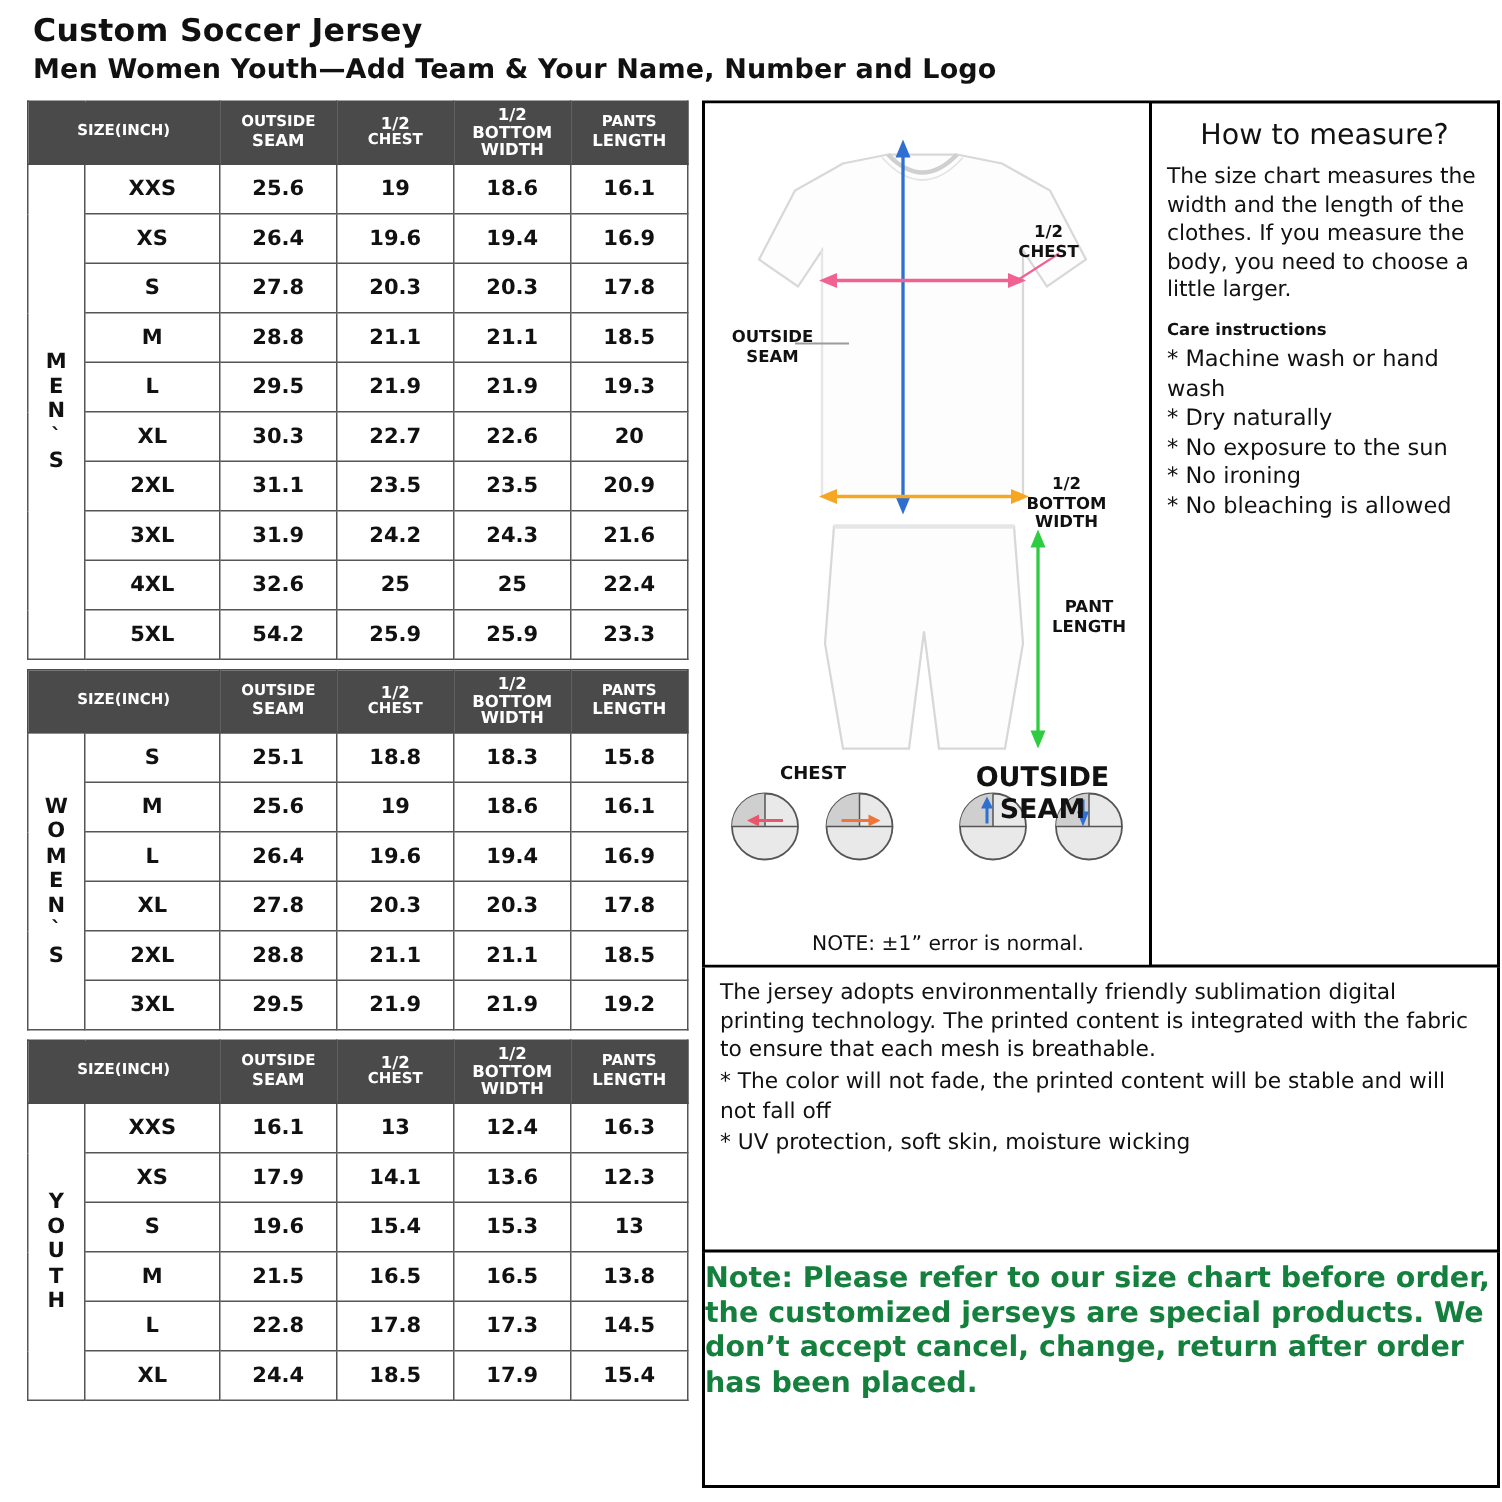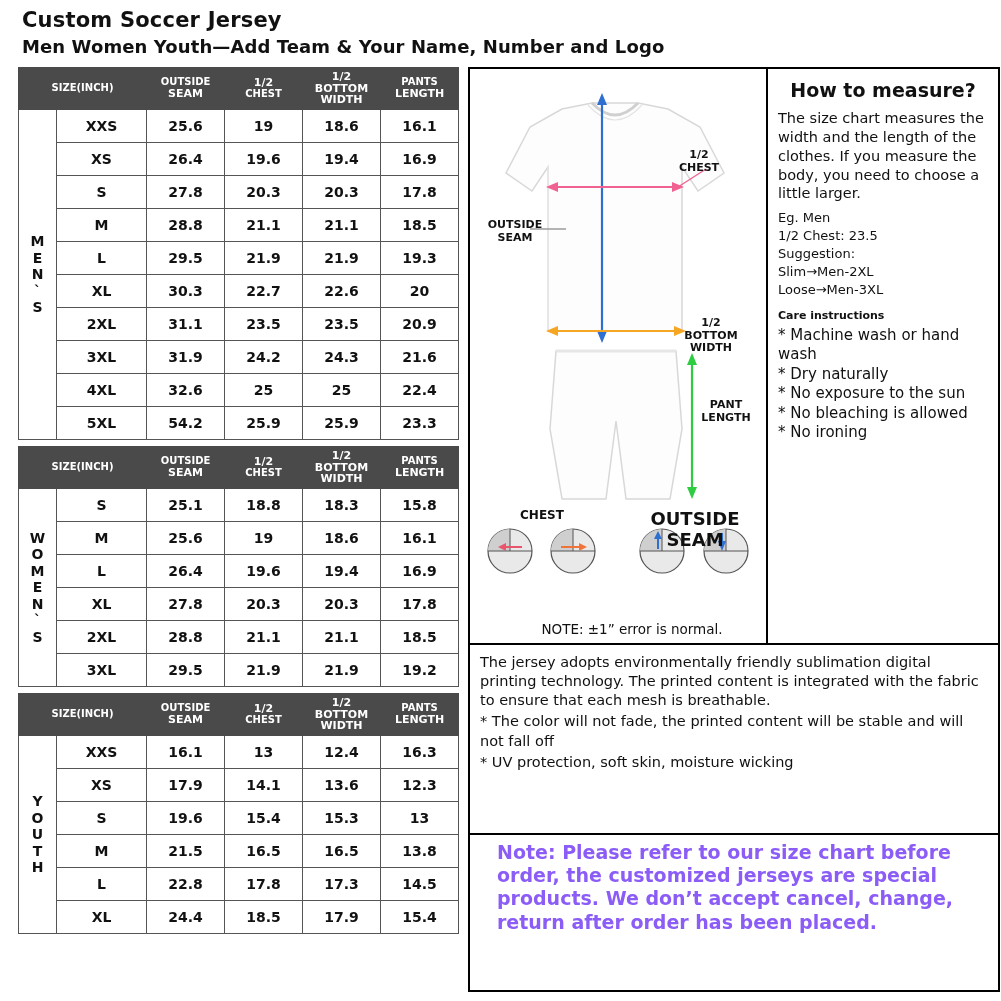--- a/index.html
+++ b/index.html
@@ -43,22 +43,22 @@
   }
   .bottom-text {
     position:absolute; left:458px; top:578px; width:532px; height:190px;
     border:2px solid #000; border-top:none;
     padding:8px 10px;
     font-size:14.5px; line-height:1.32;
   }
   .note-box {
     position:absolute; left:458px; top:768px; width:532px; height:157px;
     border:2px solid #000; border-top:none;
-    padding:6px 27px;
-    color:#8b5cf6;
+    padding:6px 0;
+    color:#15803d;
     font-size:19px; font-weight:bold; line-height:1.22;
   }
 
   
   table.size {
     border-collapse:collapse; width:440px;
     margin-bottom:6px;
     table-layout:fixed;
   }
   table.size th, table.size td {
@@ -100,21 +100,21 @@
     text-align:center; color:#111;
   }
 
   .note-err {
     position:absolute; bottom:6px; left:14px; width:100%;
     text-align:center; font-size:13.5px; font-weight:normal;
   }
 
   
   .right-col h3 {
-    margin:2px 0 8px 0; font-size:19px; font-weight:bold; text-align:center;
+    margin:2px 0 8px 0; font-size:19px; font-weight:normal; text-align:center;
   }
   .right-col p {
     margin:0 0 6px 0; font-size:14.5px; line-height:1.3;
   }
   .right-col .eg { font-size:13px; line-height:1.38; margin-bottom:8px; }
   .right-col h4 {
     margin:10px 0 4px 0; font-size:11px; font-weight:bold;
   }
   .right-col ul { margin:0; padding:0; list-style:none; }
   .right-col ul li { font-size:15px; line-height:1.3; }
@@ -505,34 +505,27 @@
         <div class="lbl" style="left:24px; top:440px; width:96px; font-size:12px;">CHEST</div>
         <div class="lbl" style="left:170px; top:440px; width:110px; font-size:18px;">OUTSIDE SEAM</div>
 
         <div class="note-err">NOTE:  ±1” error is normal.</div>
       </div>
     </div>
 
     <div class="right-col">
       <h3>How to measure?</h3>
       <p>The size chart measures the width and the length of the clothes.  If you measure the body, you need to choose a little larger.</p>
-      <div class="eg">
-        <div>Eg. Men</div>
-        <div>1/2 Chest: 23.5</div>
-        <div>Suggestion:</div>
-        <div>Slim→Men-2XL</div>
-        <div>Loose→Men-3XL</div>
-      </div>
       <h4>Care instructions</h4>
       <ul>
         <li>* Machine wash or hand wash</li>
         <li>* Dry naturally</li>
         <li>* No exposure to the sun</li>
+        <li>* No ironing</li>
         <li>* No bleaching is allowed</li>
-        <li>* No ironing</li>
       </ul>
     </div>
 
     <div class="bottom-text">
       <p>The jersey adopts environmentally friendly sublimation digital printing technology. The printed content is integrated with the fabric to ensure that each mesh is breathable.</p>
       <p>* The color will not fade, the printed content will be stable and will not fall off</p>
       <p>* UV protection, soft skin, moisture wicking</p>
     </div>
 
     <div class="note-box">

